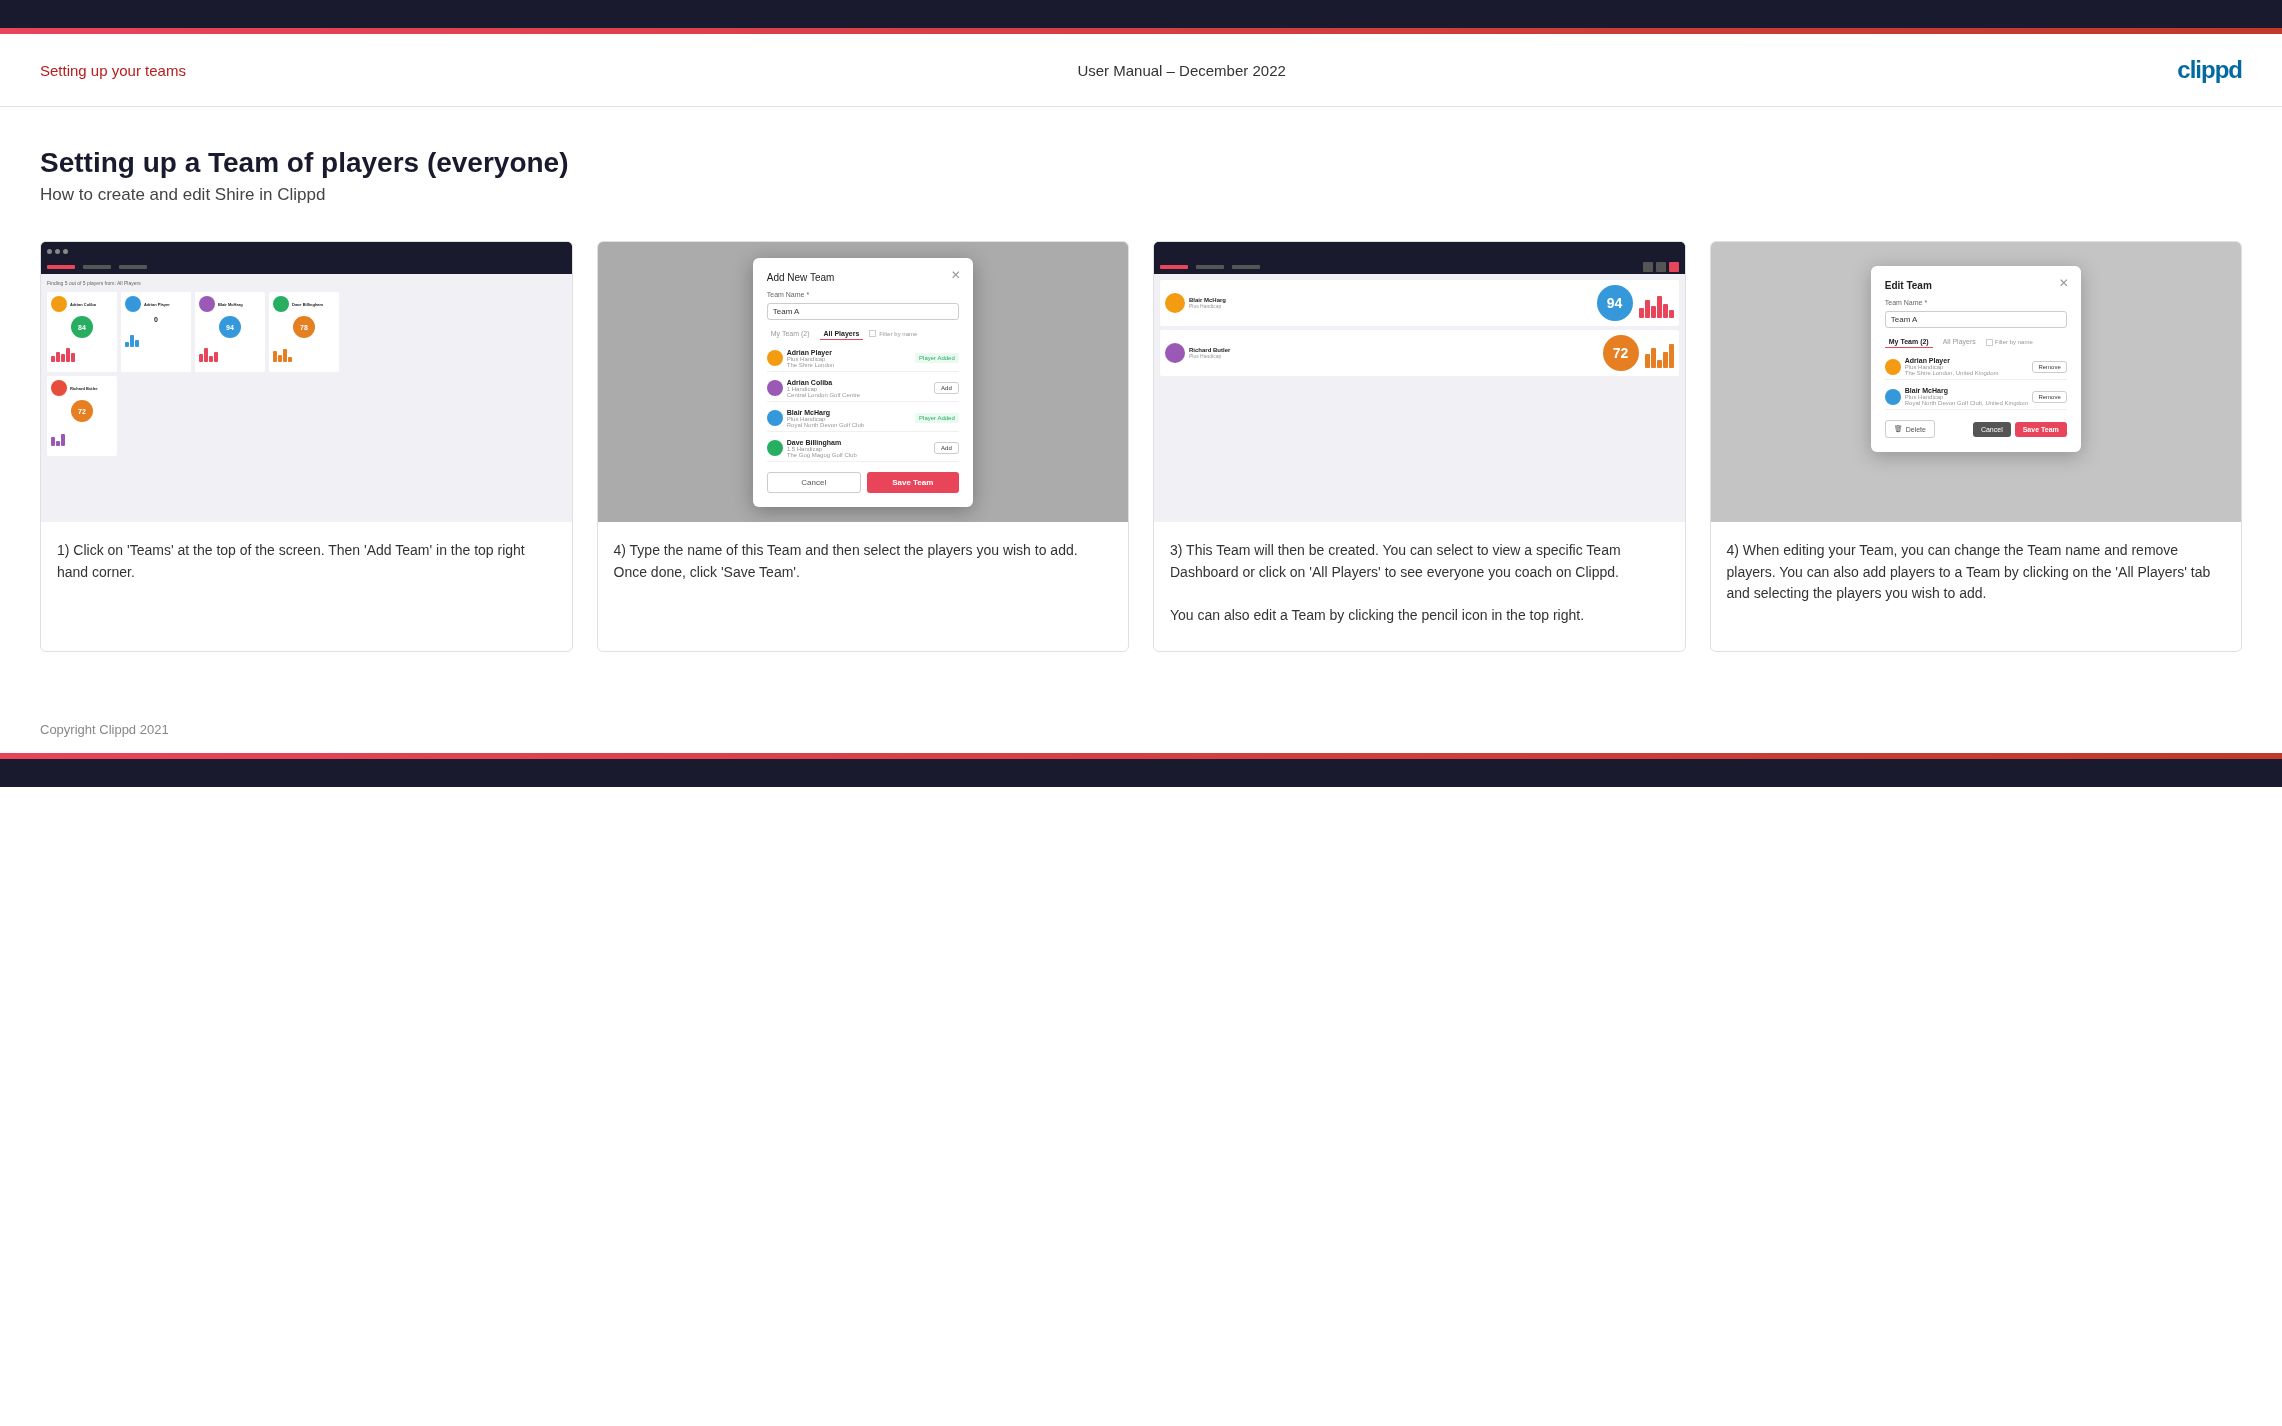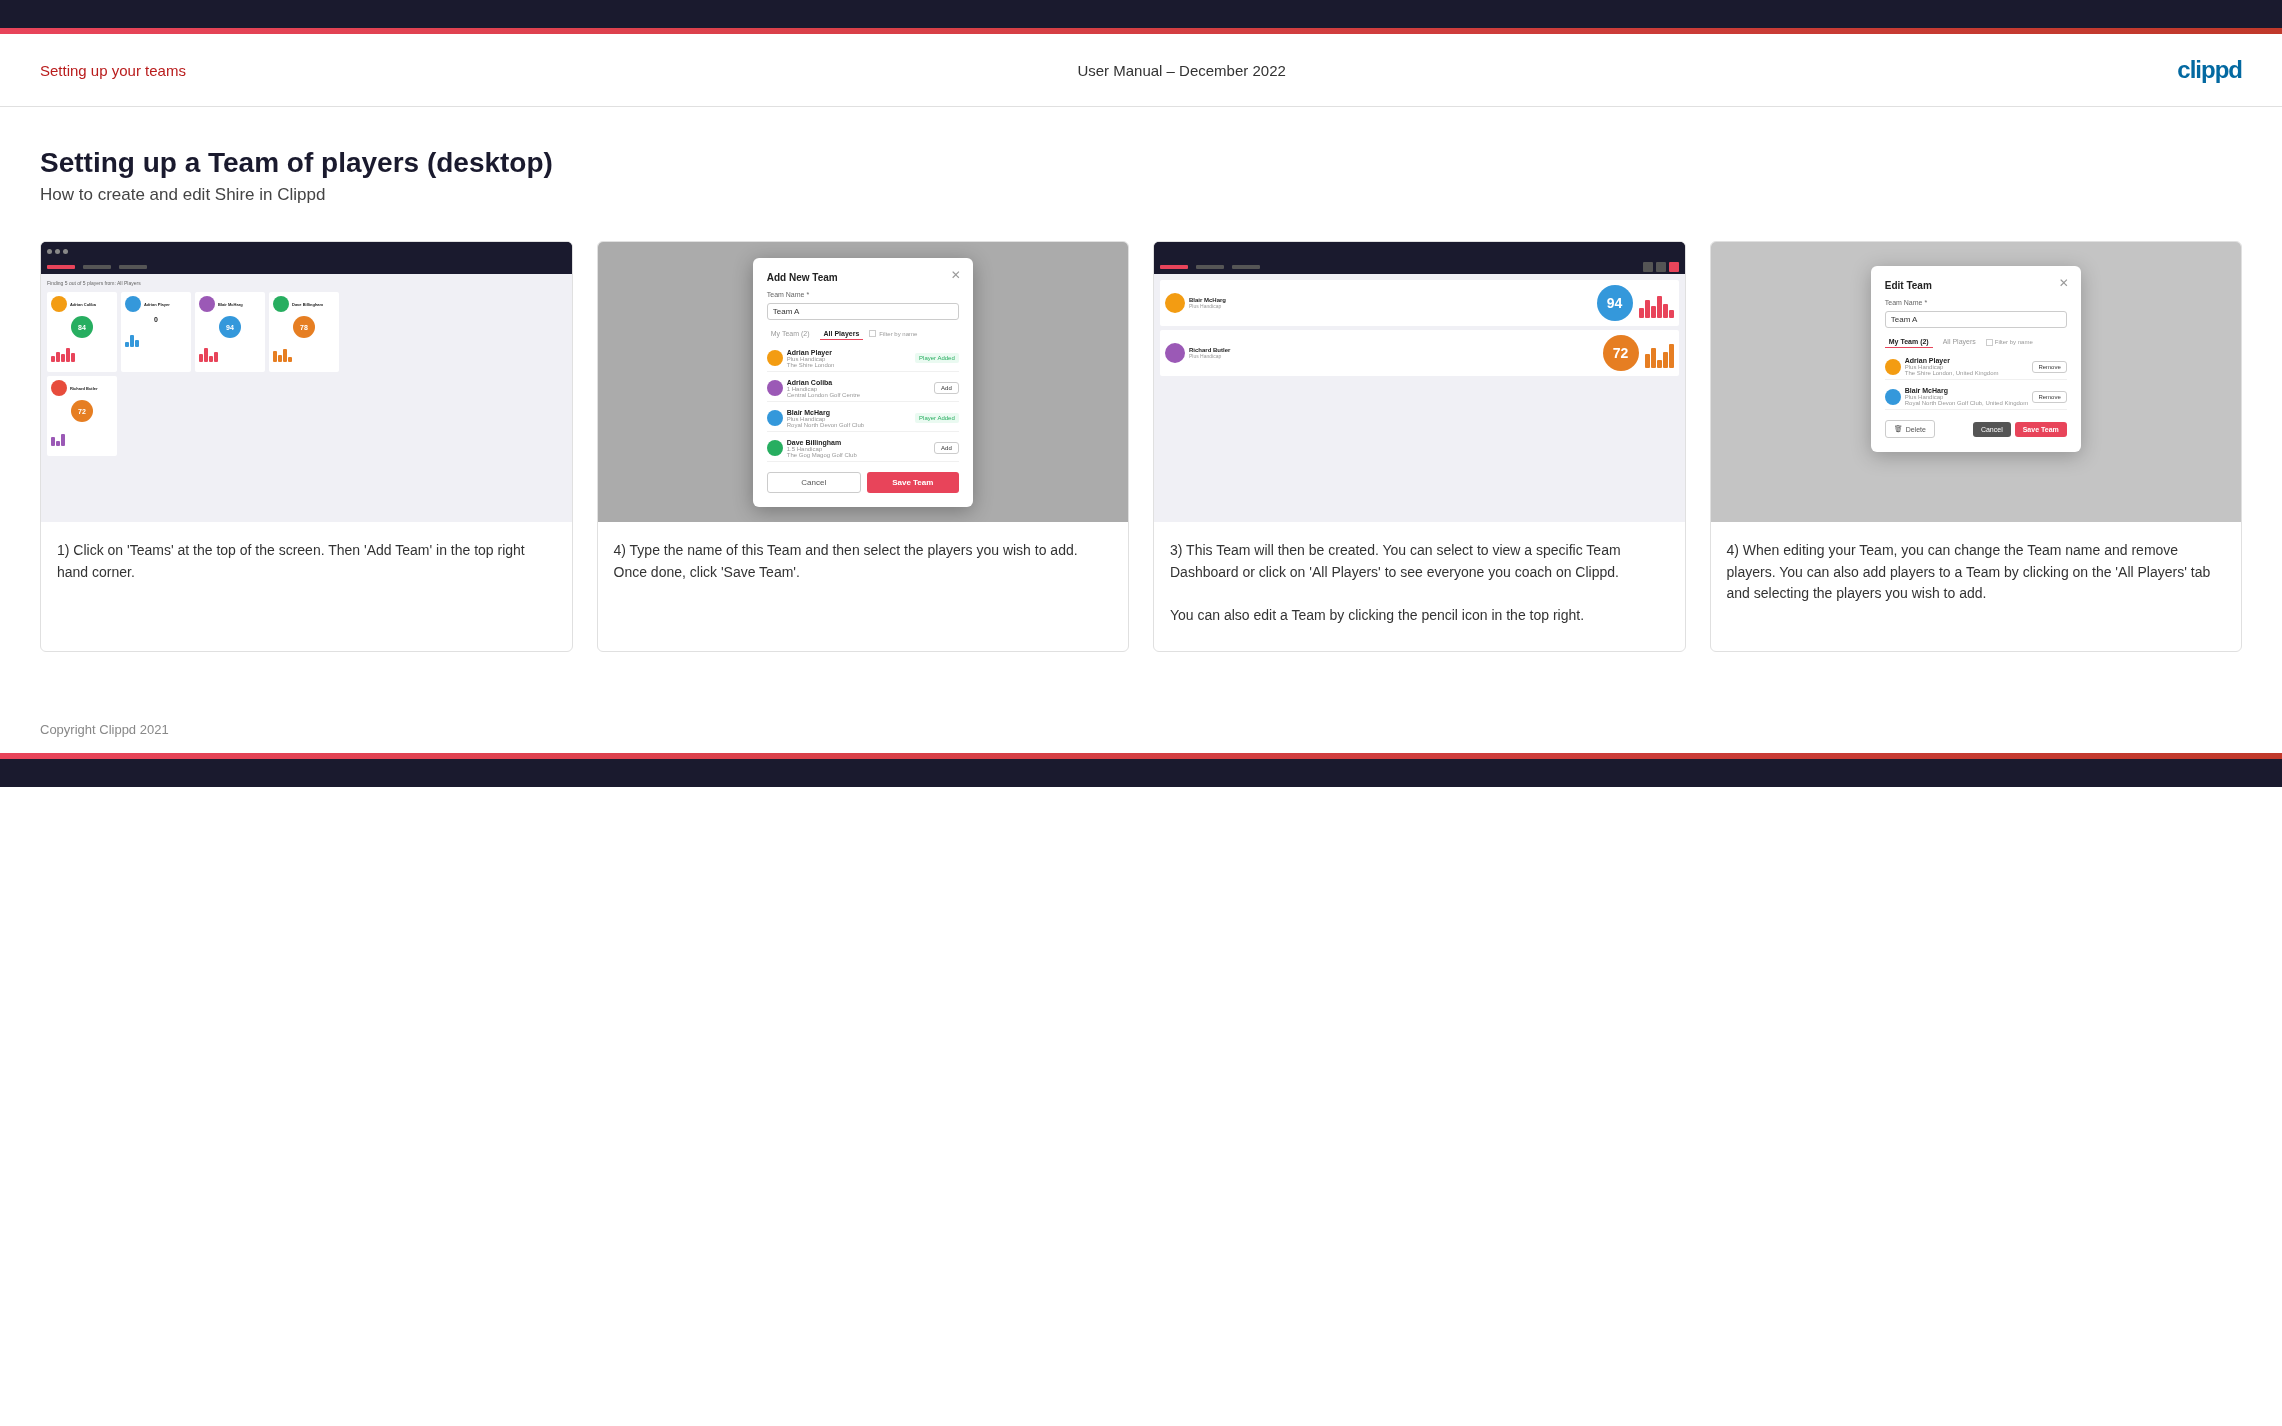--- a/index.html
+++ b/index.html
@@ -187,21 +187,21 @@
     .mock2-dialog {
       background: #fff;
       border-radius: 6px;
       width: 220px;
       padding: 14px;
       box-shadow: 0 4px 20px rgba(0,0,0,0.3);
       position: relative;
     }
     .mock2-dialog-title {
       font-size: 10px;
-      font-weight: 700;
+      font-weight: 400;
       color: #222;
       margin-bottom: 8px;
     }
     .mock2-close {
       position: absolute;
       top: 10px; right: 12px;
       font-size: 12px; color: #999; cursor: pointer;
     }
     .mock2-label { font-size: 7px; color: #666; margin-bottom: 2px; }
     .mock2-input {
@@ -429,21 +429,21 @@
 <div class="top-bar"></div>
 <div class="accent-bar"></div>
 
 <div class="header">
   <span class="header-left">Setting up your teams</span>
   <span class="header-center">User Manual – December 2022</span>
   <span class="header-logo">clippd</span>
 </div>
 
 <div class="main">
-  <h1 class="page-title">Setting up a Team of players (desktop)</h1>
+  <h1 class="page-title">Setting up a Team of players (everyone)</h1>
   <p class="page-subtitle">How to create and edit Shire in Clippd</p>
 
   <div class="cards-grid">
 
     <div class="card">
       <div class="card-screenshot">
 
         <div class="mock1">
           <div class="mock1-topbar">
             <div class="mock1-dot"></div>

